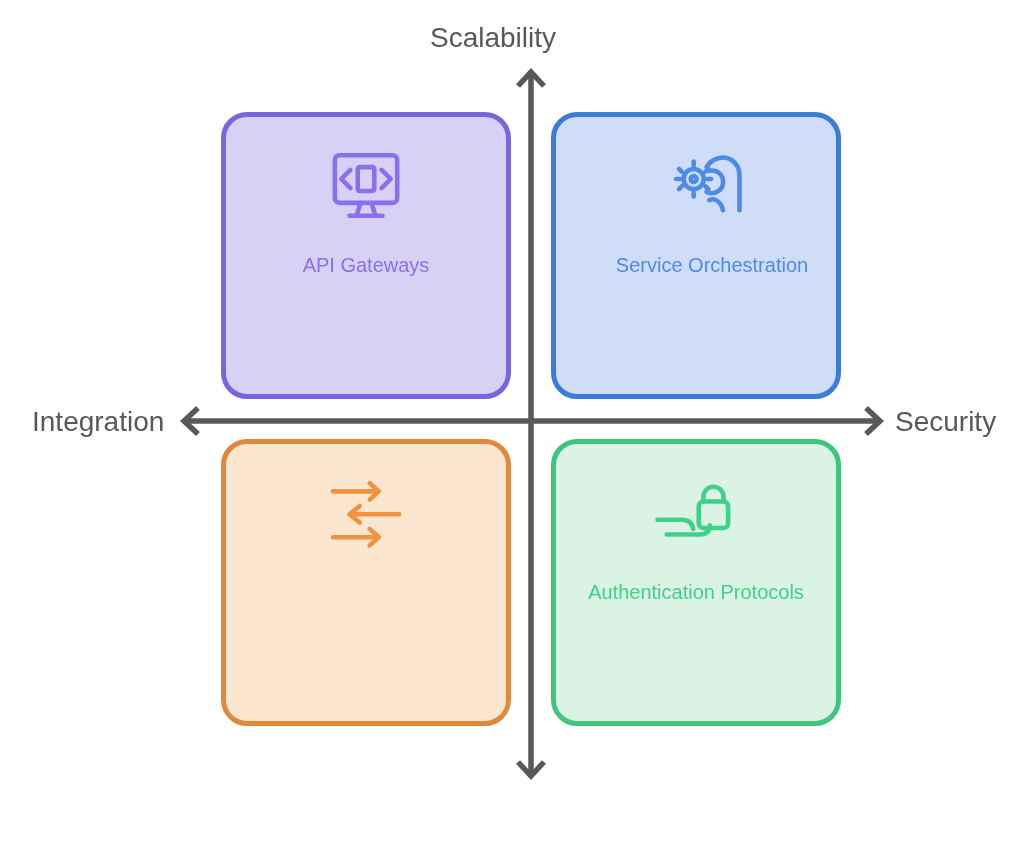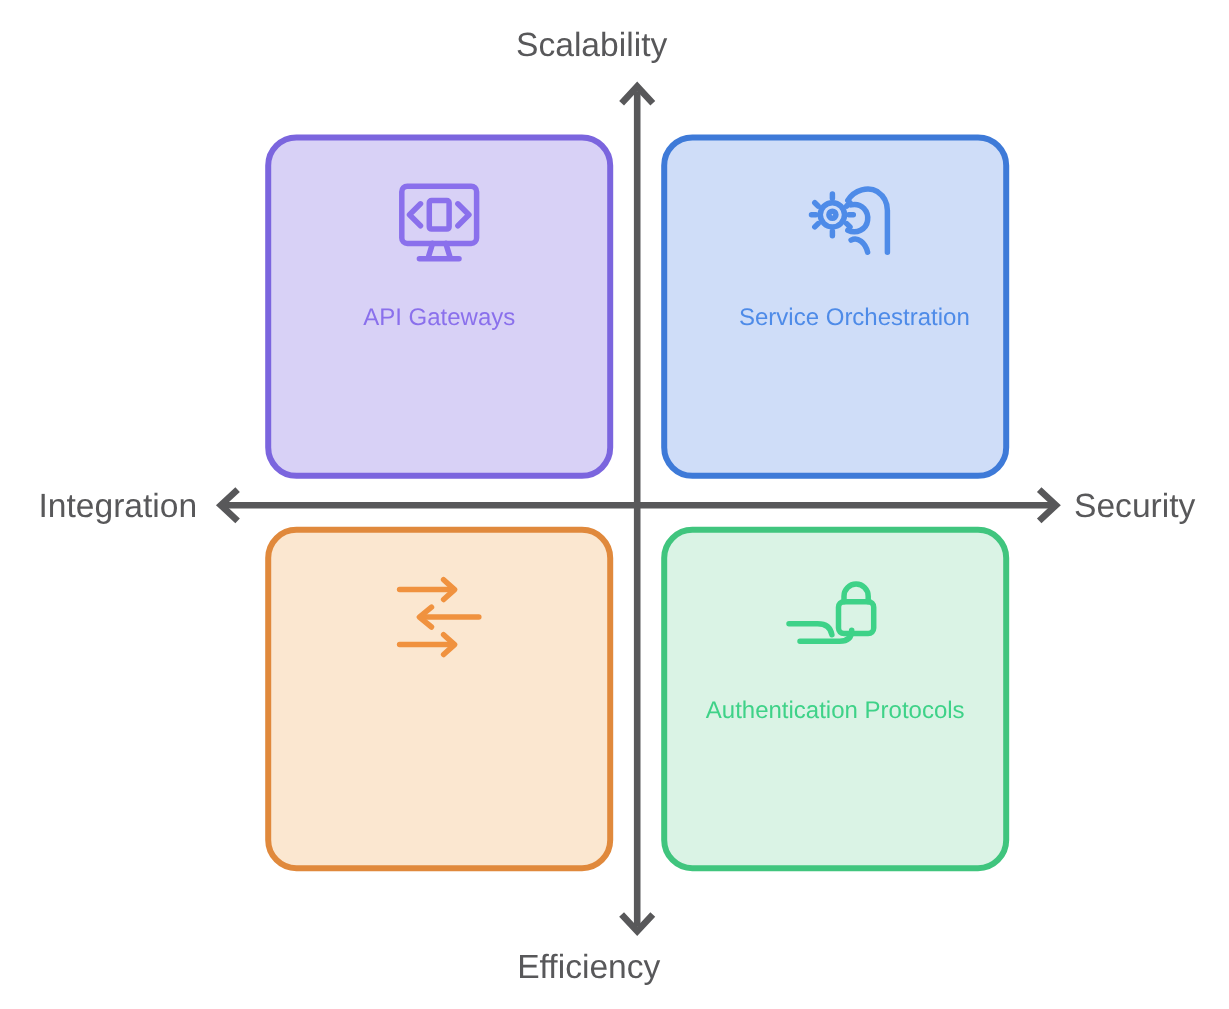--- a/index.html
+++ b/index.html
@@ -64,21 +64,20 @@
   <svg class="axes-svg" viewBox="0 0 1024 841" aria-hidden="true">
     <line x1="531" y1="76" x2="531" y2="772"></line>
     <polyline points="518,86 531,72 544,86"></polyline>
     <polyline points="518,762 531,776 544,762"></polyline>
     <line x1="187" y1="421" x2="877" y2="421"></line>
     <polyline points="198,408 184,421 198,434"></polyline>
     <polyline points="866,408 880,421 866,434"></polyline>
   </svg>
 
   <div class="axis-label top">Scalability</div>
-  <div class="axis-label bottom">Efficiency</div>
   <div class="axis-label left">Integration</div>
   <div class="axis-label right">Security</div>
 
   <div class="card tl" style="--fill: #d8d1f6; --border: #7b65de; --accent: #8a70ec;">
     <span class="icon">
       <svg viewBox="0 0 96 84">
         <rect x="14" y="4" width="68" height="52" rx="5"></rect>
         <rect x="39" y="17" width="18" height="26" rx="2"></rect>
         <polyline points="31,20 21,30 31,40"></polyline>
         <polyline points="65,20 75,30 65,40"></polyline>

